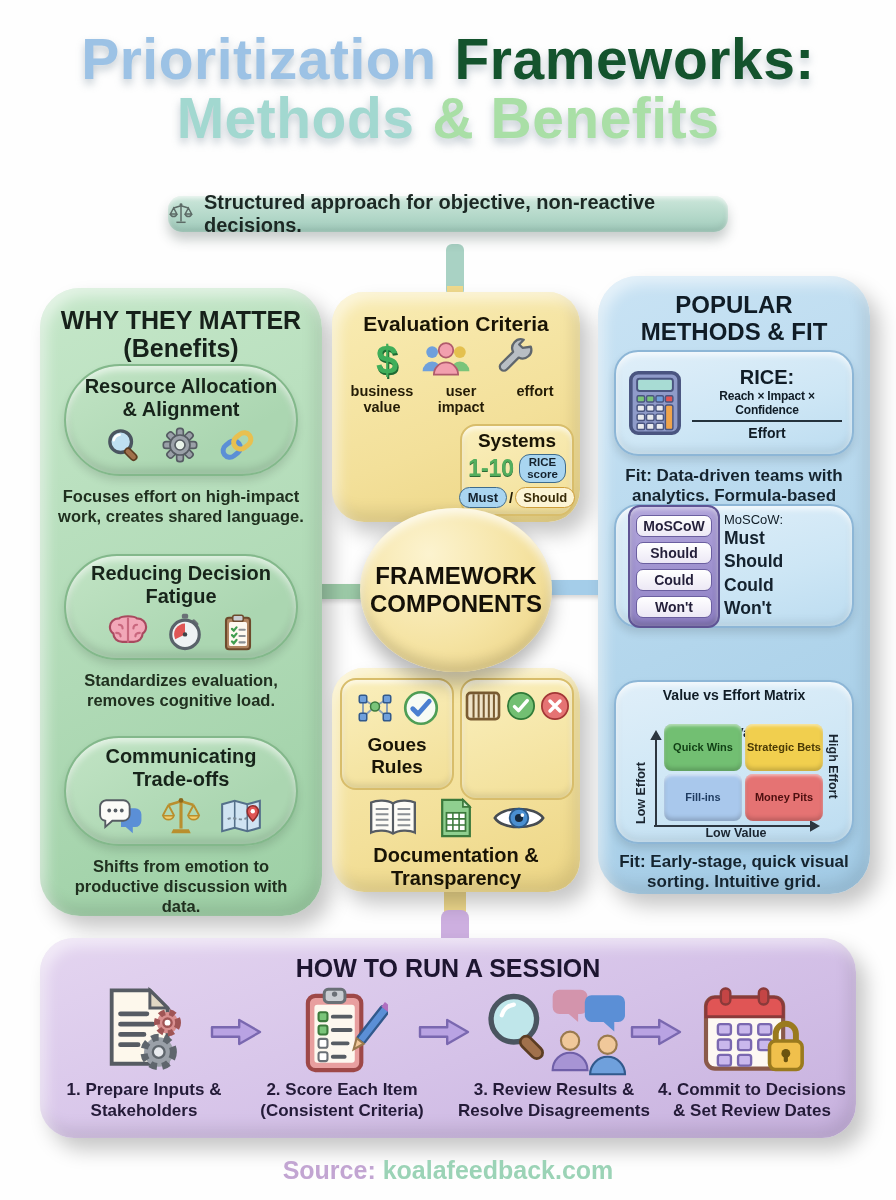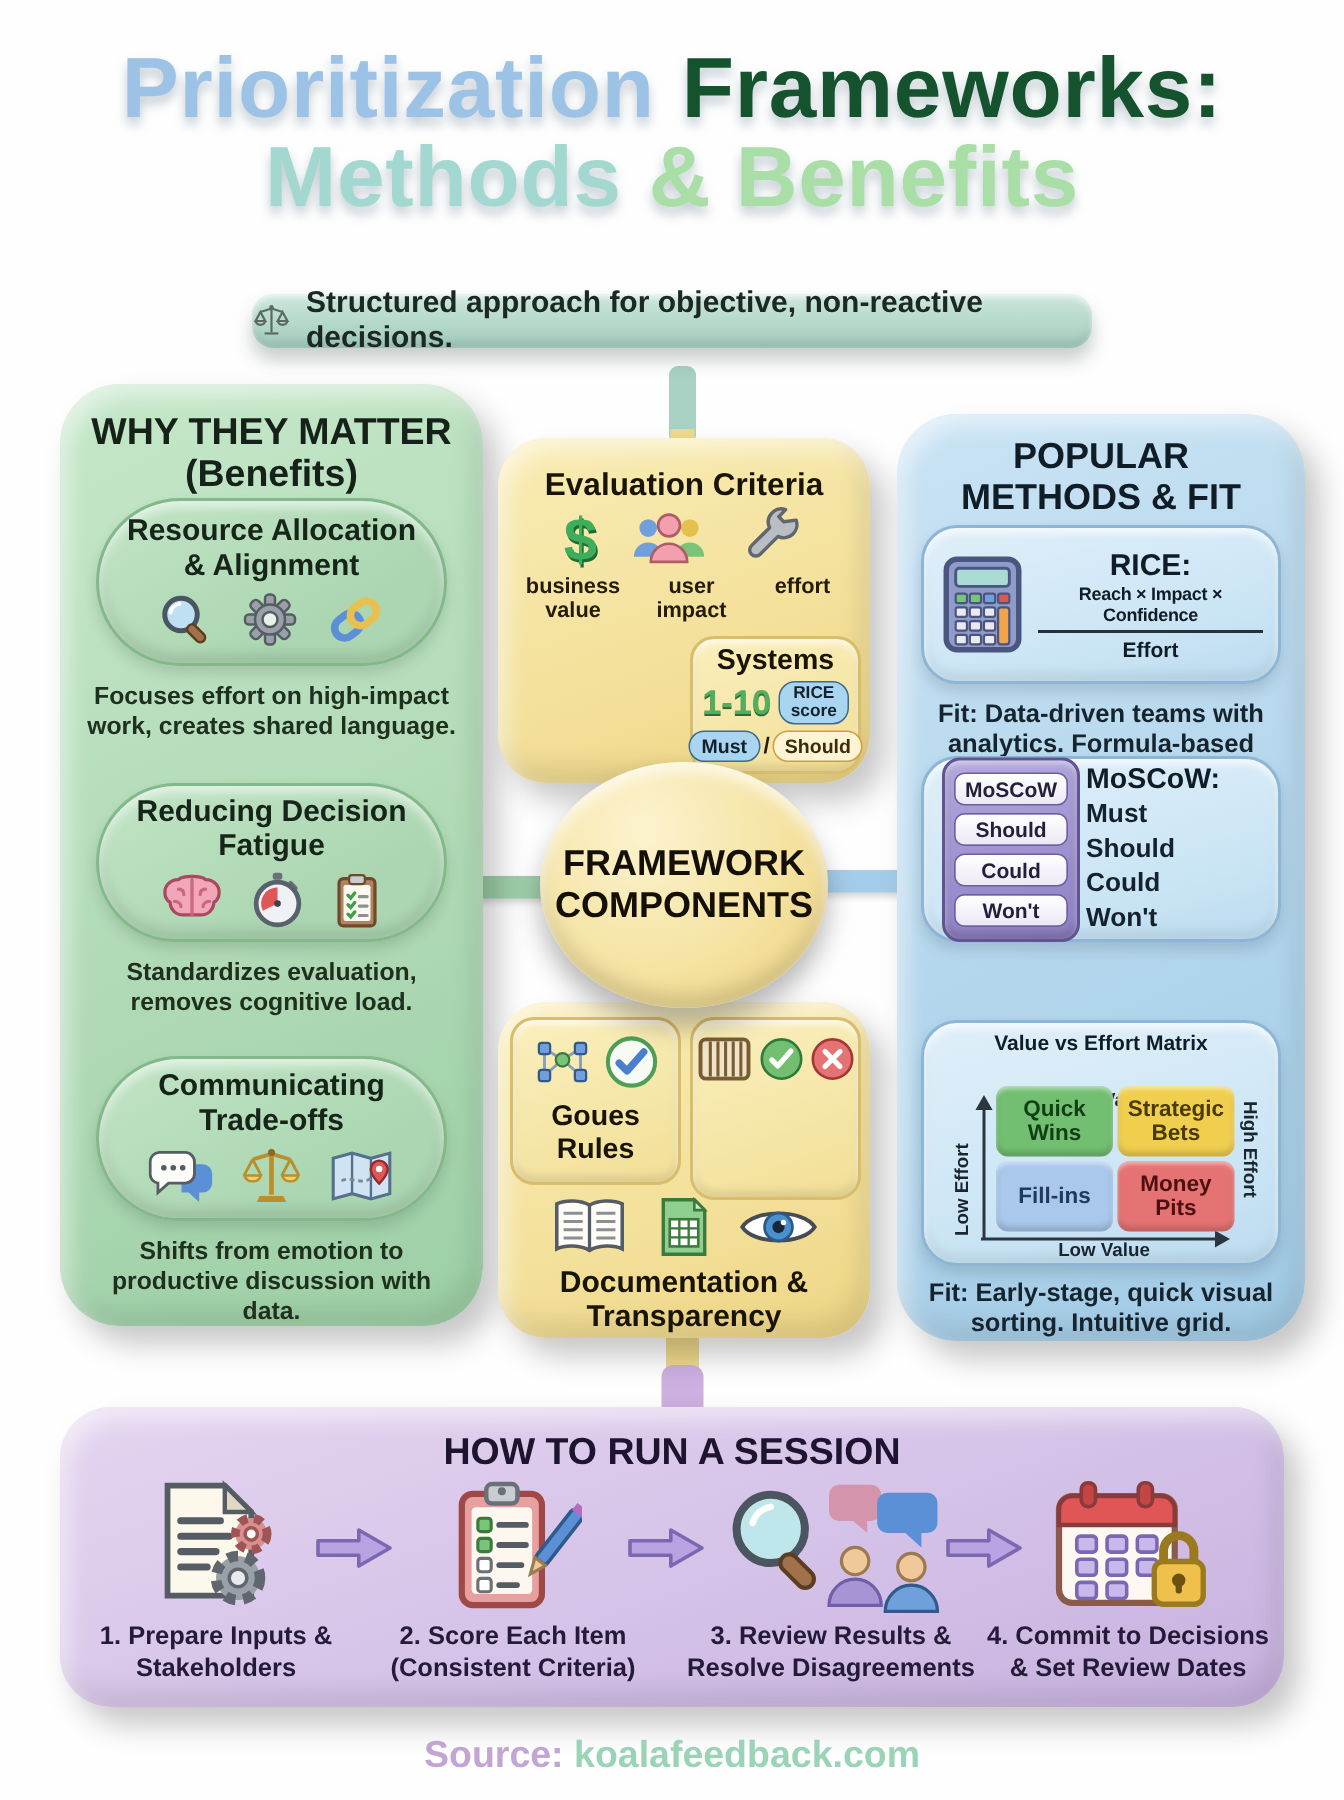--- a/index.html
+++ b/index.html
@@ -25,21 +25,21 @@
 
   
   .stem{background:#a9d2c4;border-radius:6px;}
   .stem-yellow{background:#efd98c;}
   .stem-purple{background:#cdafe0;}
   .bar-green{background:#9fceab;border-radius:8px;box-shadow:0 3px 4px rgba(0,0,0,.15);}
   .bar-blue{background:#a4cde9;border-radius:8px;box-shadow:0 3px 4px rgba(0,0,0,.15);}
 
   
   .col{border-radius:40px;box-shadow:10px 12px 20px rgba(0,0,0,.22), inset 6px 8px 14px rgba(255,255,255,.55), inset -6px -10px 16px rgba(0,0,0,.10);}
-  .col-green{left:40px;top:256px;width:282px;height:628px;background:linear-gradient(155deg,#c5e7c9 0%,#b0dab6 55%,#9ccfa4 100%);}
+  .col-green{left:40px;top:288px;width:282px;height:628px;background:linear-gradient(155deg,#c5e7c9 0%,#b0dab6 55%,#9ccfa4 100%);}
   .blob-yellow-top{left:332px;top:292px;width:248px;height:230px;background:linear-gradient(160deg,#f9ecb4 0%,#f3e09a 60%,#ecd584 100%);border-radius:32px;}
   .blob-yellow-bottom{left:332px;top:668px;width:248px;height:224px;background:linear-gradient(160deg,#f9ecb4 0%,#f3e09a 60%,#ecd584 100%);border-radius:32px;}
   .col-blue{left:598px;top:276px;width:272px;height:618px;background:linear-gradient(155deg,#c9e3f4 0%,#b3d6ec 55%,#a2cbe6 100%);}
   .col-purple{left:40px;top:938px;width:816px;height:200px;background:linear-gradient(160deg,#e4d5f0 0%,#d5c2e8 55%,#c7b1de 100%);border-radius:34px;
     box-shadow:10px 12px 20px rgba(0,0,0,.22), inset 6px 8px 14px rgba(255,255,255,.55), inset -6px -10px 16px rgba(0,0,0,.10);}
 
   .col-head{font-weight:800;color:#16211a;font-size:25px;line-height:1.12;text-align:center;}
   .col-head-blue{color:#101c26;}
 
   
@@ -74,24 +74,24 @@
     box-sizing:border-box;}
   .fit{left:10px;width:252px;font-size:17px;font-weight:700;color:#15242f;line-height:1.2;text-align:center;}
   .rice-name{font-size:20px;font-weight:800;color:#101c26;text-align:center;}
   .rice-num{font-size:12px;font-weight:800;color:#101c26;text-align:center;letter-spacing:-.2px;border-bottom:2px solid #24323c;padding-bottom:3px;}
   .rice-den{font-size:14px;font-weight:800;color:#101c26;text-align:center;padding-top:3px;}
   .mpanel{background:linear-gradient(170deg,#b4a8dc,#8d7fc4);border:2px solid #5f5494;border-radius:12px;
     box-shadow:inset 0 2px 4px rgba(255,255,255,.5), inset 0 -4px 6px rgba(0,0,0,.2);
     display:flex;flex-direction:column;gap:5px;padding:8px 6px;box-sizing:border-box;}
   .mbtn{background:linear-gradient(180deg,#ffffff,#ece8f5);border:1.5px solid #6b5fa0;border-radius:7px;
     font-size:14px;font-weight:800;color:#241f3a;text-align:center;padding:2px 0;}
-  .mname{font-size:19px;font-weight:700;color:#101c26;}
+  .mname{font-size:13px;font-weight:400;color:#101c26;}
   .mlv{font-size:17.5px;font-weight:700;color:#14222e;line-height:1.32;}
   .mx-grid{display:grid;grid-template-columns:78px 78px;grid-template-rows:47px 47px;gap:3px;}
-  .mx-cell{border-radius:8px;display:flex;align-items:center;justify-content:center;font-size:15px;font-weight:800;line-height:1.05;text-align:center;
+  .mx-cell{border-radius:8px;display:flex;align-items:center;justify-content:center;font-size:11px;font-weight:800;line-height:1.05;text-align:center;
     box-shadow:inset 0 2px 3px rgba(255,255,255,.5), inset 0 -3px 4px rgba(0,0,0,.18);}
   .q0{background:#72bf72;color:#103f14;}
   .q1{background:#f1cf4e;color:#4a3a05;}
   .q2{background:#a9c8ec;color:#1d3a5f;}
   .q3{background:#e57373;color:#4d0f0f;}
   .ax{font-size:12.5px;font-weight:800;color:#1a2530;}
   .ax-v{writing-mode:vertical-rl;}
   .ax-left{transform:rotate(180deg);}
 
   

